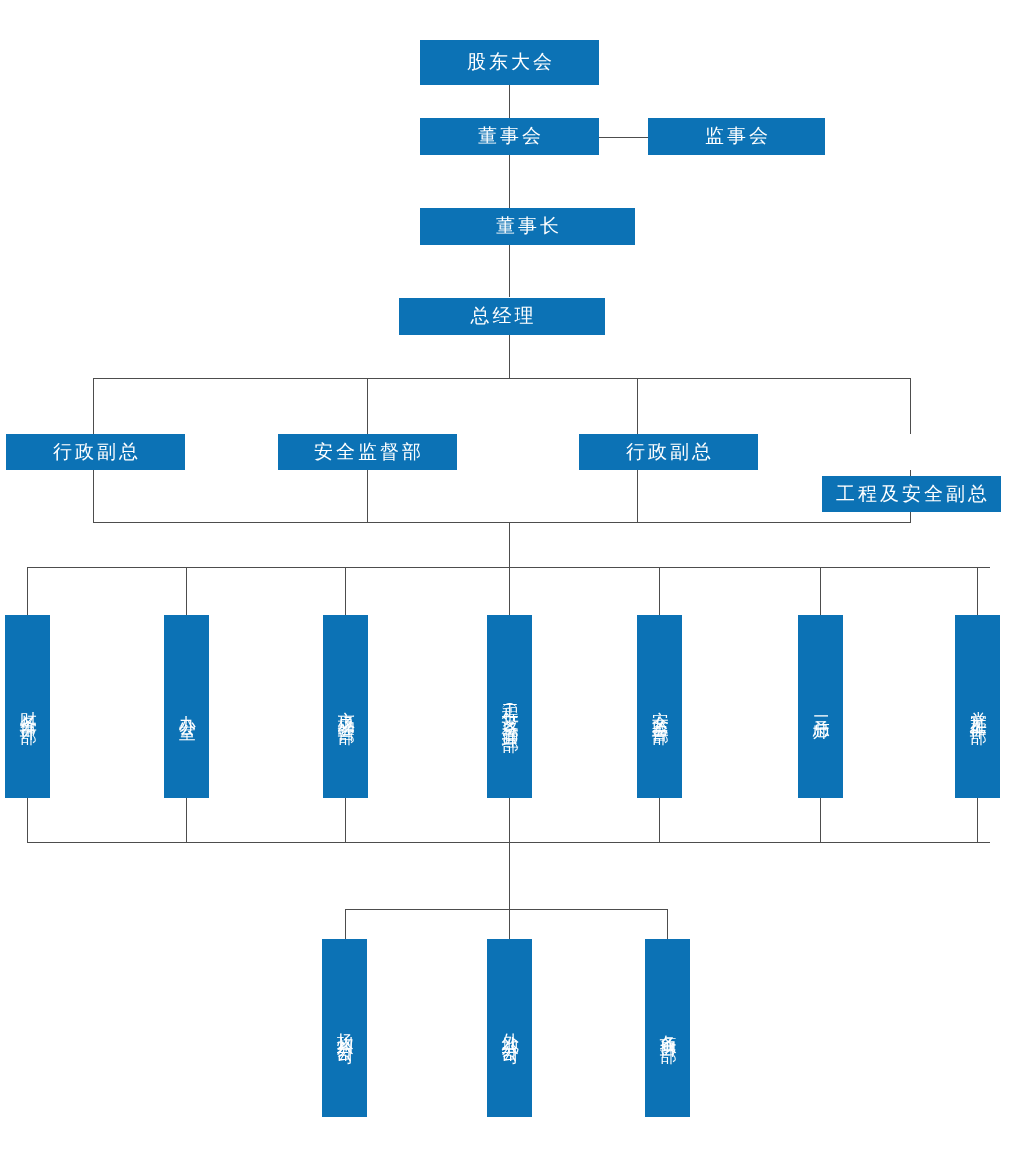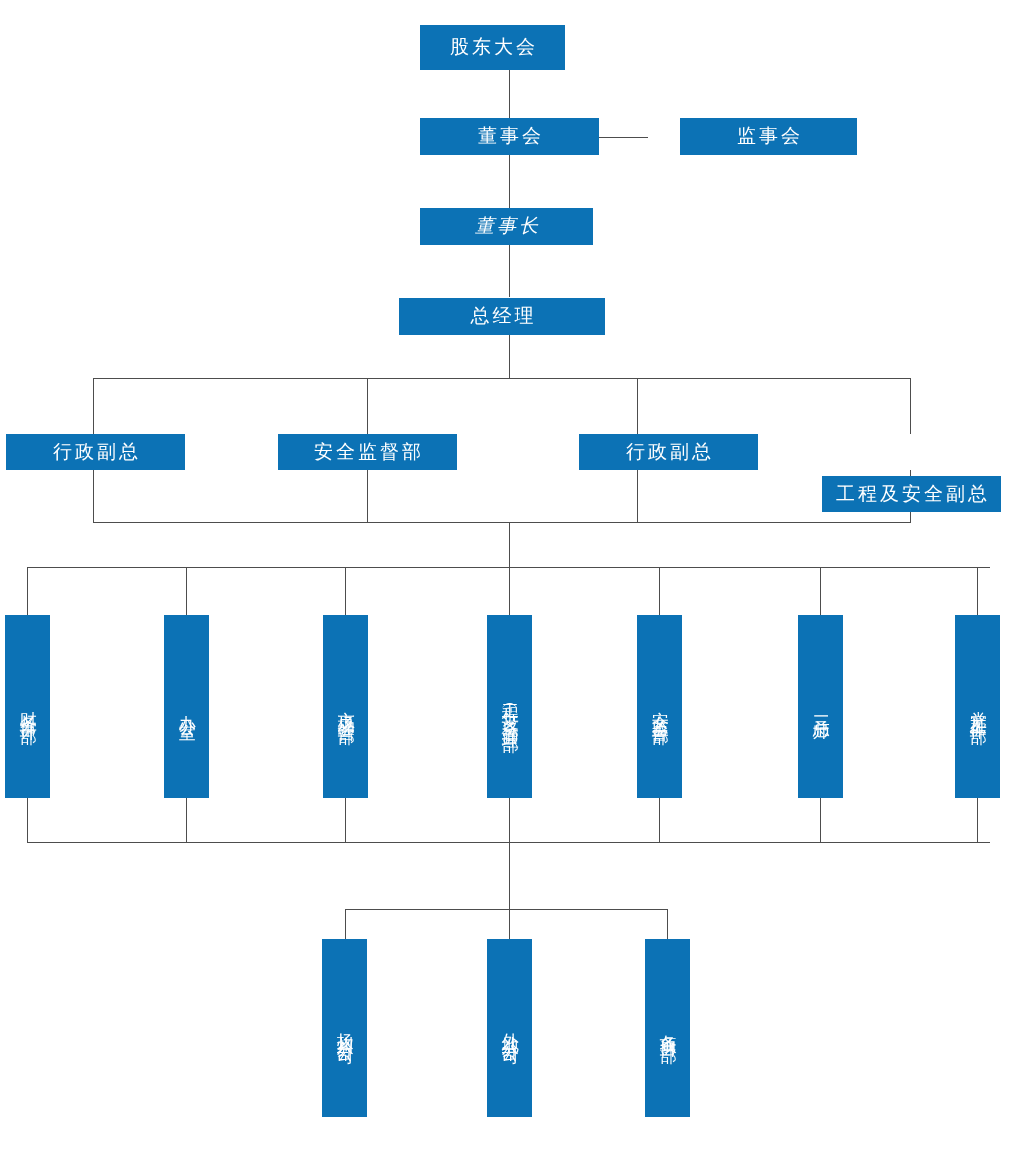--- a/index.html
+++ b/index.html
@@ -101,26 +101,26 @@
   <div class="line hz" style="left:27px; top:842px; width:963px;"></div>
 
   <div class="line vt" style="left:509px; top:842px; height:67px;"></div>
 
   <div class="line hz" style="left:345px; top:909px; width:323px;"></div>
 
   <div class="line vt" style="left:345px; top:909px; height:30px;"></div>
   <div class="line vt" style="left:509px; top:909px; height:30px;"></div>
   <div class="line vt" style="left:667px; top:909px; height:30px;"></div>
 
-  <div class="node h" style="left:420px; top:25px; width:145px; height:45px;">股东大会</div>
+  <div class="node h" style="left:420px; top:40px; width:179px; height:45px;">股东大会</div>
 
   <div class="node h" style="left:420px; top:118px; width:179px; height:37px;">董事会</div>
-  <div class="node h" style="left:680px; top:118px; width:177px; height:37px;">监事会</div>
+  <div class="node h" style="left:648px; top:118px; width:177px; height:37px;">监事会</div>
 
-  <div class="node h" style="left:420px; top:208px; width:173px; height:37px;font-style:italic;">董事长</div>
+  <div class="node h" style="left:420px; top:208px; width:215px; height:37px;">董事长</div>
 
   <div class="node h" style="left:399px; top:298px; width:206px; height:37px;">总经理</div>
 
   <div class="node h" style="left:6px; top:434px; width:179px; height:36px;">行政副总</div>
   <div class="node h" style="left:278px; top:434px; width:179px; height:36px;">安全监督部</div>
   <div class="node h" style="left:549px; top:434px; width:179px; height:36px;margin-left:30px;">行政副总</div>
   <div class="node h" style="left:822px; top:434px; width:179px; height:36px;margin-top:42px;">工程及安全副总</div>
 
   <div class="node v" style="left:5px; top:615px; width:45px; height:183px;">财务审计部</div>
   <div class="node v" style="left:164px; top:615px; width:45px; height:183px;">办公室</div>

